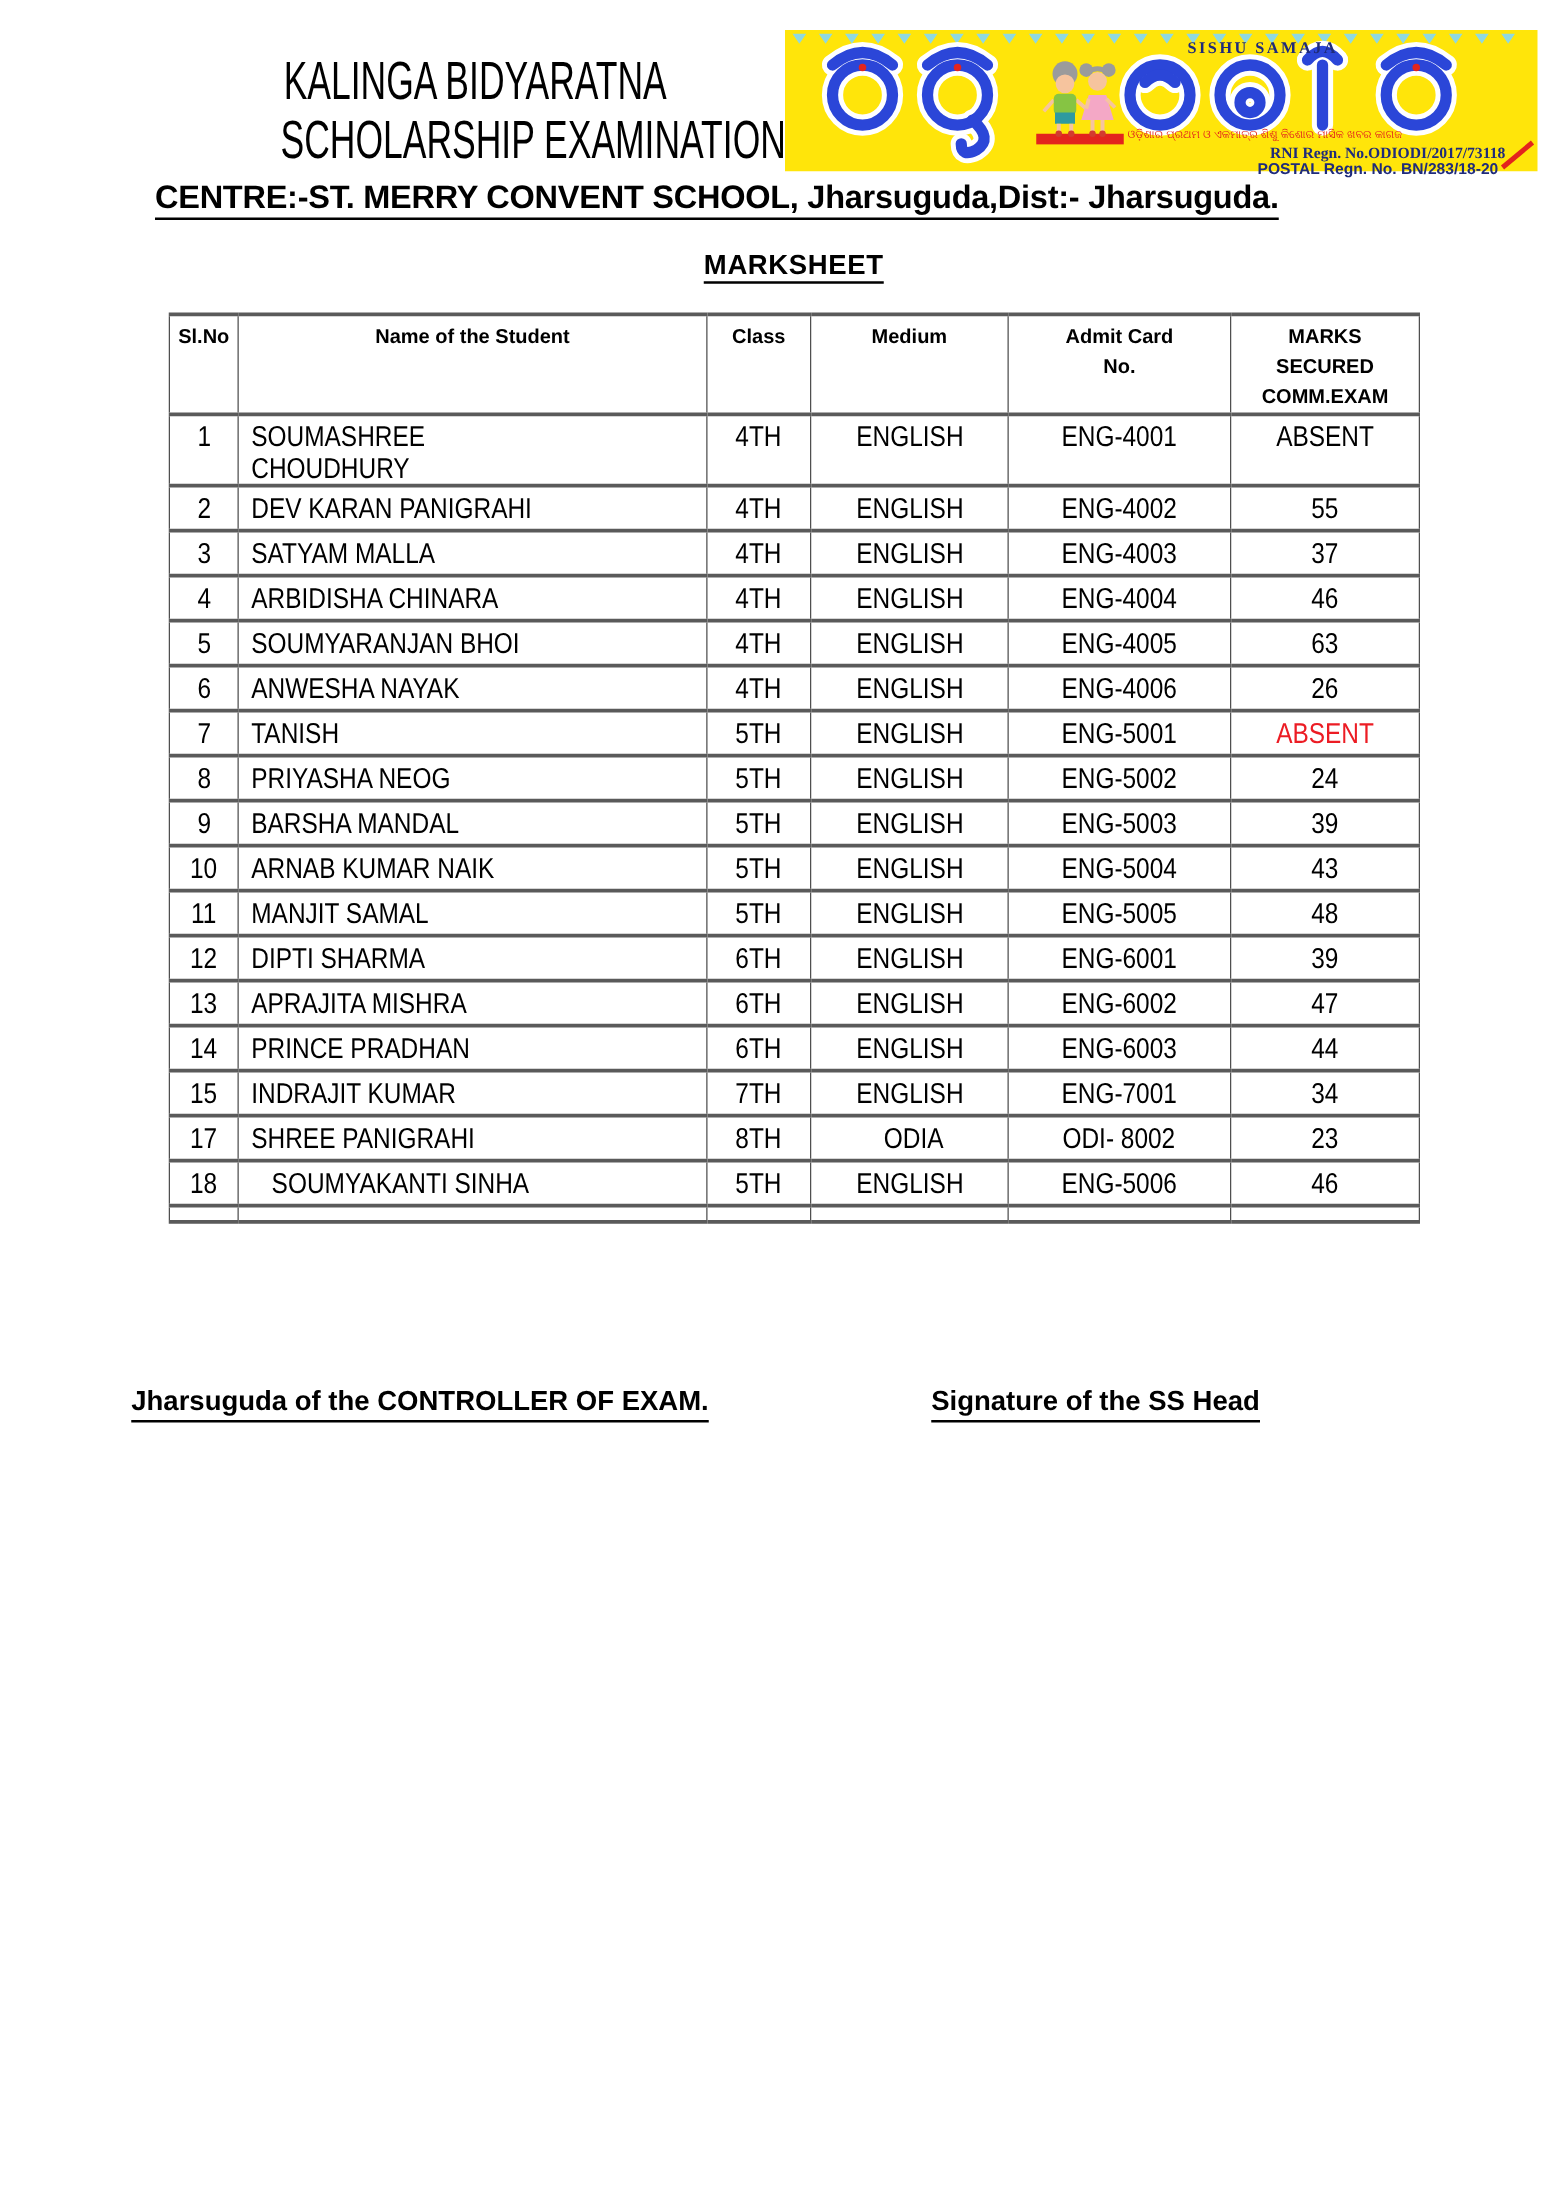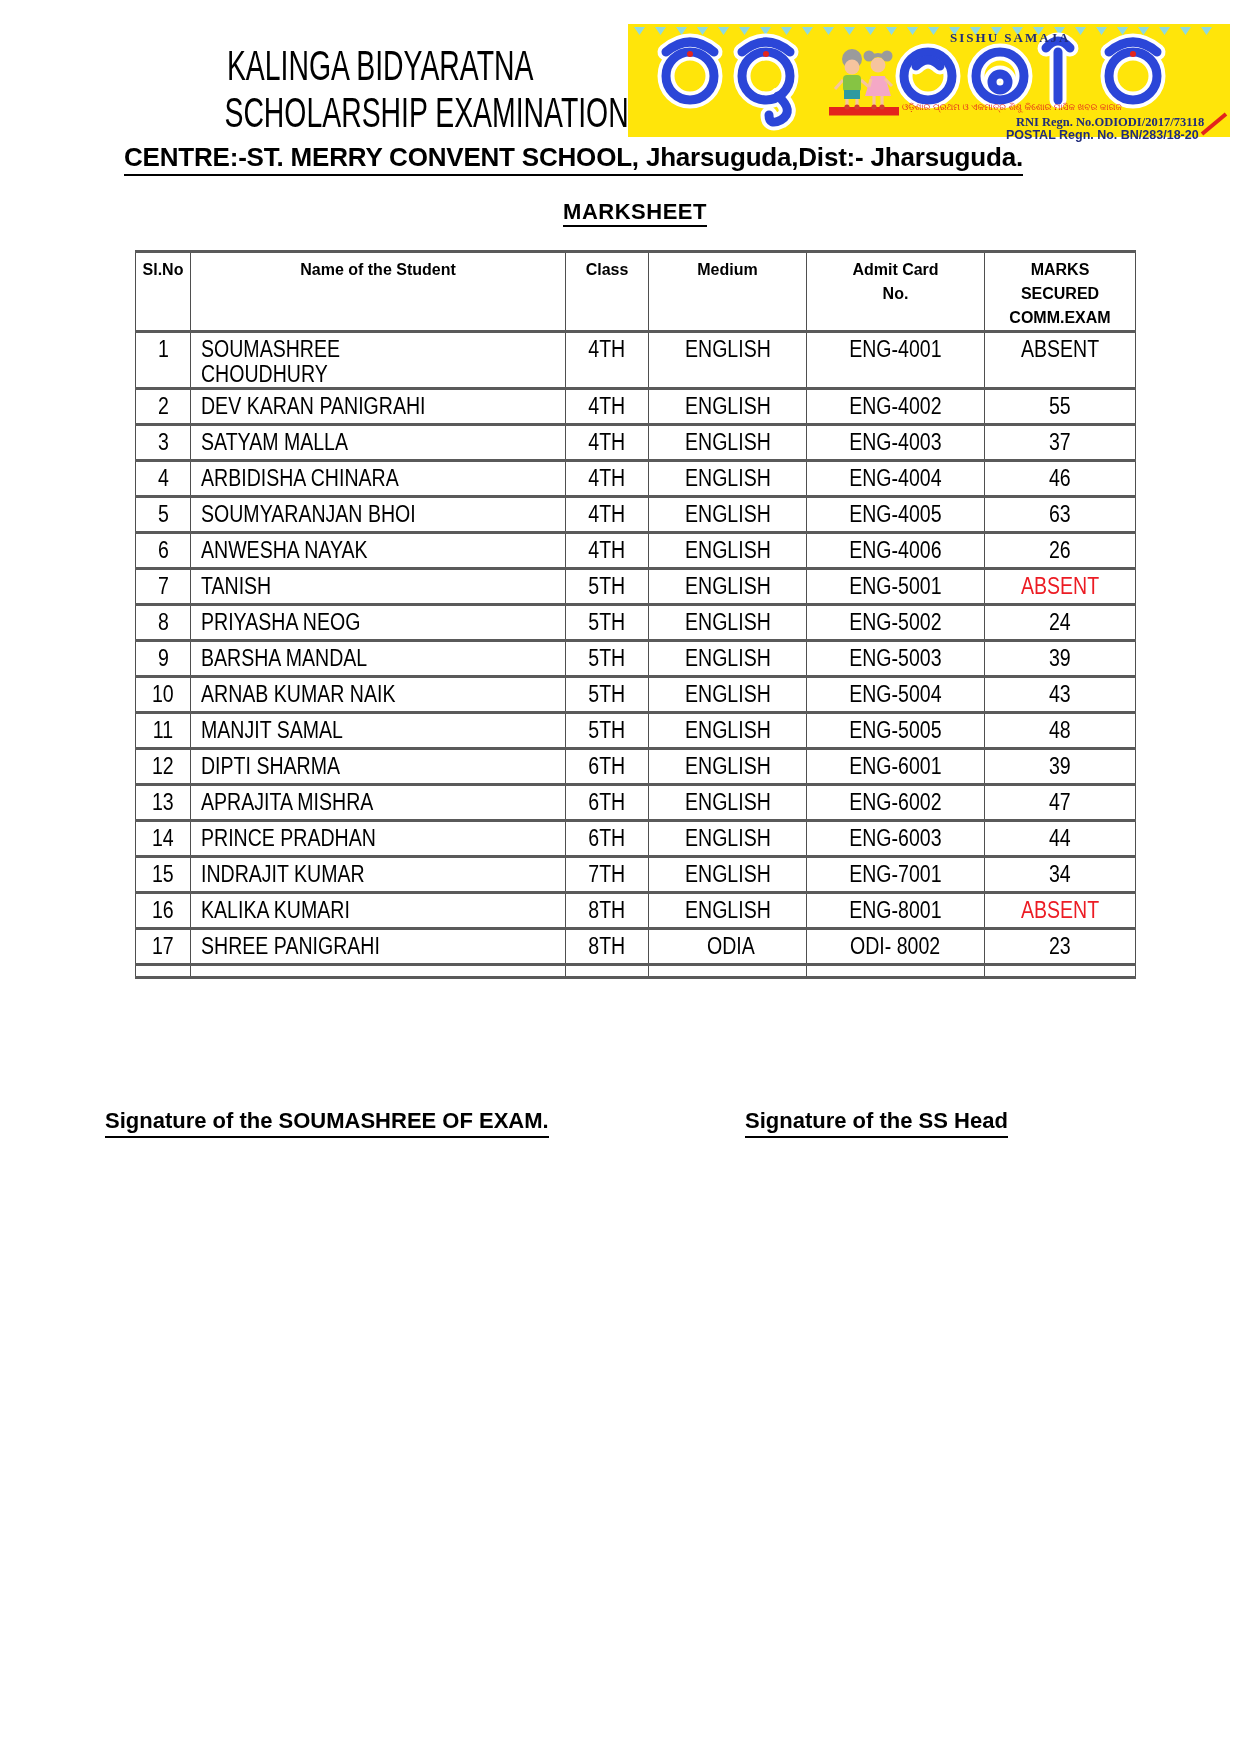--- a/index.html
+++ b/index.html
@@ -290,44 +290,44 @@
         </tr>
         <tr>
           <td class="c-sl"><span class="cond">15</span></td>
           <td class="c-name"><span class="cond">INDRAJIT KUMAR</span></td>
           <td class="c-class"><span class="cond">7TH</span></td>
           <td class="c-medium"><span class="cond">ENGLISH</span></td>
           <td class="c-admit"><span class="cond">ENG-7001</span></td>
           <td class="c-marks"><span class="cond">34</span></td>
         </tr>
         <tr>
-          <td class="c-sl"><span class="cond">16</span></td>
-          <td class="c-name"><span class="cond">KALIKA KUMARI</span></td>
-          <td class="c-class"><span class="cond">8TH</span></td>
-          <td class="c-medium"><span class="cond">ENGLISH</span></td>
-          <td class="c-admit"><span class="cond">ENG-8001</span></td>
-          <td class="c-marks"><span class="cond red">ABSENT</span></td>
-        </tr>
-        <tr>
           <td class="c-sl"><span class="cond">17</span></td>
           <td class="c-name"><span class="cond">SHREE PANIGRAHI</span></td>
           <td class="c-class"><span class="cond">8TH</span></td>
           <td class="c-medium"><span class="cond">ODIA</span></td>
           <td class="c-admit"><span class="cond">ODI- 8002</span></td>
           <td class="c-marks"><span class="cond">23</span></td>
         </tr>
+        <tr>
+          <td class="c-sl"><span class="cond">18</span></td>
+          <td class="c-name"><span class="cond">   SOUMYAKANTI SINHA</span></td>
+          <td class="c-class"><span class="cond">5TH</span></td>
+          <td class="c-medium"><span class="cond">ENGLISH</span></td>
+          <td class="c-admit"><span class="cond">ENG-5006</span></td>
+          <td class="c-marks"><span class="cond">46</span></td>
+        </tr>
         <tr class="empty-row">
           <td></td>
           <td></td>
           <td></td>
           <td></td>
           <td></td>
           <td></td>
         </tr>
       </tbody>
   </table>
 
   <div class="signatures">
-    <span class="sig sig-left">Signature of the SOUMASHREE OF EXAM.</span>
+    <span class="sig sig-left">Jharsuguda of the CONTROLLER OF EXAM.</span>
     <span class="sig sig-right">Signature of the SS Head</span>
   </div>
 
 </div>
 
 </body></html>

